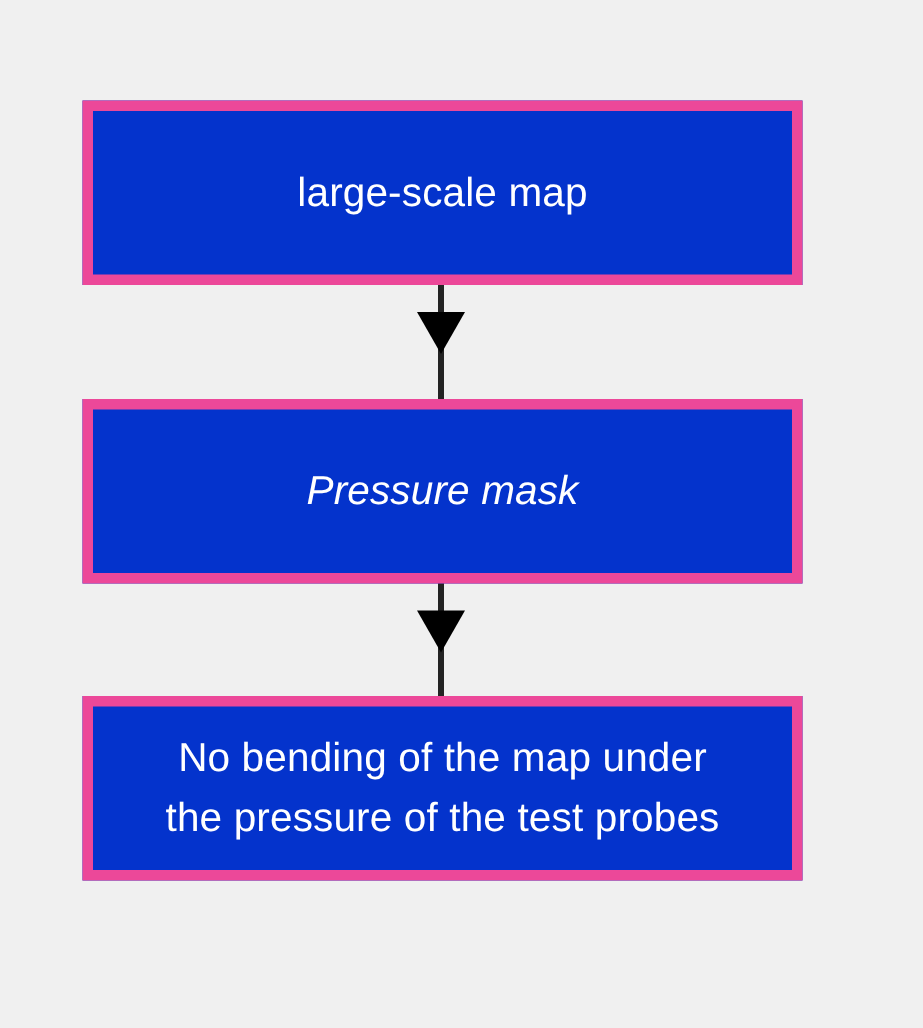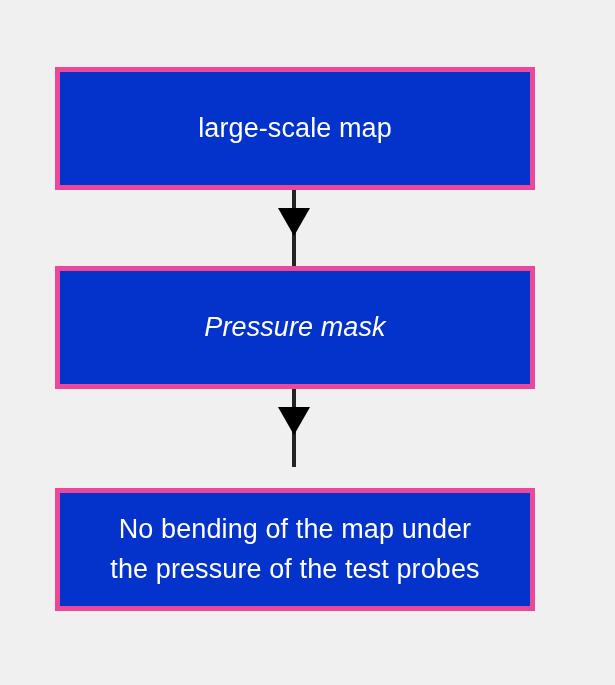--- a/index.html
+++ b/index.html
@@ -21,21 +21,21 @@
     height: 685px;
     background: #f0f0f0;
   }
 
   .node {
     position: absolute;
     left: 55px;
     width: 480px;
     height: 123px;
     background: #0433cc;
-    border: 5px solid #ec4899;
+    border: 7px solid #ec4899;
     box-sizing: border-box;
     display: flex;
     align-items: center;
     justify-content: center;
     text-align: center;
     z-index: 2;
   }
 
   .node-label {
     color: #ffffff;
@@ -43,21 +43,21 @@
     font-size: 27px;
     line-height: 1.45;
     font-weight: 400;
     letter-spacing: 0.1px;
     padding: 0 12px;
     white-space: pre-line;
   }
 
   #node-1 { top: 67px; }
   #node-2 { top: 266px; font-style: italic; }
-  #node-3 { top: 488px; }
+  #node-3 { top: 464px; }
 
   .edge {
     position: absolute;
     left: 0;
     width: 615px;
     height: 80px;
     z-index: 1;
   }
 
   #edge-1 { top: 188px; }

